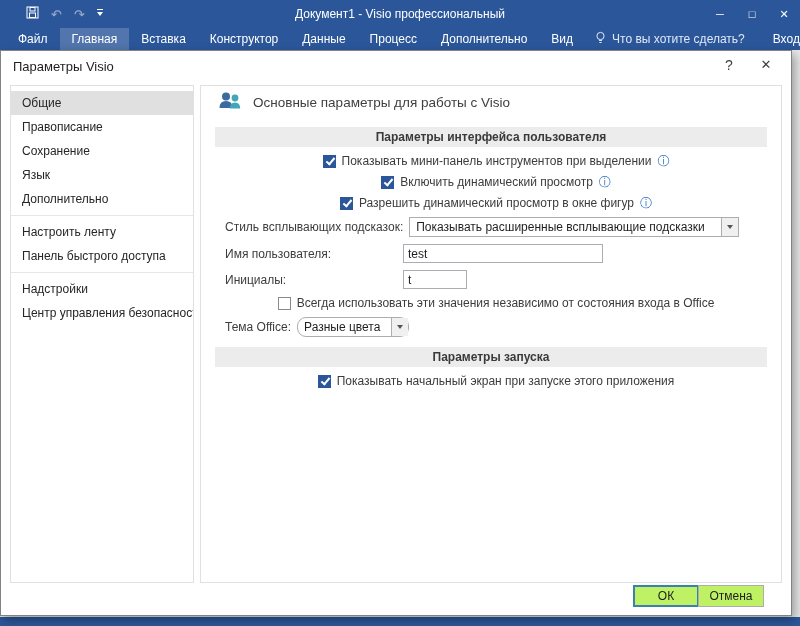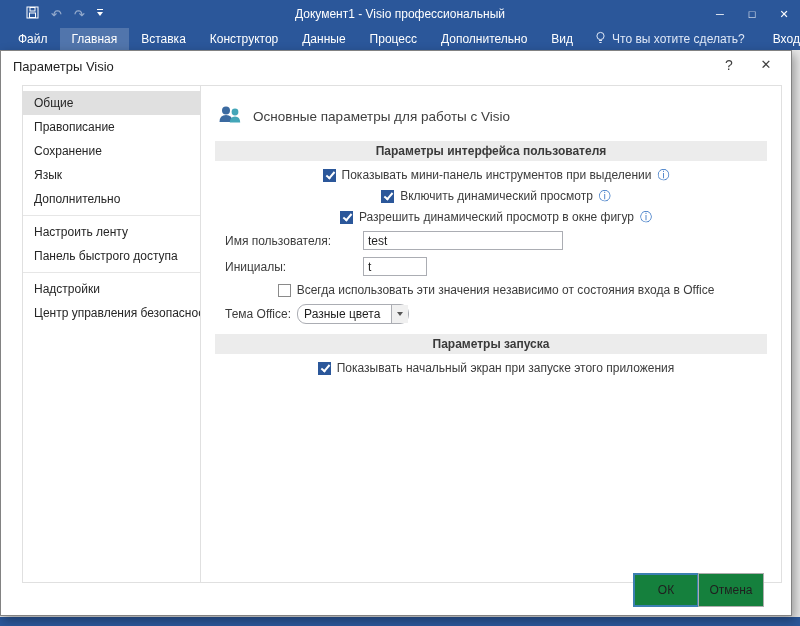--- a/index.html
+++ b/index.html
@@ -38,61 +38,61 @@
     position:absolute; left:0; top:50px; width:792px; height:566px;
     background:#fff; border:1px solid #828282;
     box-shadow: 3px 4px 10px rgba(0,0,0,.35);
   }
   .dlg-title { position:absolute; left:12px; top:8px; font-size:13px; color:#1f1f1f; }
   .dlg-help  { position:absolute; right:52px; top:6px; font-size:14px; color:#404040; width:20px; text-align:center; }
   .dlg-close { position:absolute; right:14px; top:6px; font-size:13px; color:#404040; width:22px; text-align:center; }
   
   .sidebar {
     position:absolute; left:9px; top:34px; width:184px; bottom:32px;
-    background:#fff; border:1px solid #e0e0e0; padding-top:5px; font-size:12px; color:#262626;margin-left:12px;
+    background:#fff; border:1px solid #e0e0e0; padding-top:5px; font-size:12px; color:#262626;
   }
   .side-item { padding:5px 10px 5px 11px; white-space:nowrap; overflow:hidden; }
   .side-item.selected { background:#e0e0e0; }
   .side-sep { border-top:1px solid #e6e6e6; margin:4px 0; }
   
   .content {
     position:absolute; left:199px; top:34px; right:9px; bottom:32px;
-    background:#fff; border:1px solid #e0e0e0; padding:16px 14px;
+    background:#fff; border:1px solid #e0e0e0; padding:2px 14px;
     font-size:12px; color:#3c3c3c; overflow:hidden;
   }
   .content-header { display:flex; align-items:center; gap:10px; margin:2px 0 12px 2px; }
   .content-header .hdr-text { font-size:13.5px; color:#3f3f3f; }
   .section-bar {
     background:#ececec; color:#3a3a3a; font-weight:bold;
     padding:3px 8px; margin:10px 0 7px; font-size:12px;text-align:center;
   }
   .check-row { display:flex; align-items:center; gap:6px; margin:7px 0 7px 10px;justify-content:center; }
   .cb { width:13px; height:13px; flex:0 0 auto; }
   .cb.checked { background:#2b579a; border:1px solid #2b579a; }
   .cb.checked::after { content:""; display:block; width:7px; height:3px; border-left:2px solid #fff; border-bottom:2px solid #fff; transform:rotate(-50deg); margin:2px 0 0 2px; }
   .cb.unchecked { background:#fff; border:1px solid #8a8a8a; }
   .info-icon { color:#2f6fc1; font-size:12px; line-height:1; }
   .field-row { display:flex; align-items:center; gap:6px; margin:7px 0 7px 10px; }
   .flabel.w { width:132px; flex:0 0 auto; }
   input.text {
     height:19px; border:1px solid #abadb3; font-size:12px; padding:0 4px;
-    font-family:"Liberation Sans", sans-serif; color:#1f1f1f; background:#fff;
+    font-family:"Liberation Sans", sans-serif; color:#1f1f1f; background:#fff;margin-left:40px;
   }
   .input-name { width:200px; }
   .input-initials { width:64px; }
   .select { display:flex; align-items:stretch; border:1px solid #abadb3; height:20px; background:#fff; }
   .select .val { flex:1; display:flex; align-items:center; padding:0 6px; white-space:nowrap; overflow:hidden; color:#1f1f1f; }
   .select .btn { width:17px; display:flex; align-items:center; justify-content:center; background:#f0f0f0; border-left:1px solid #abadb3; }
   .tri-down { width:0; height:0; border-left:3.5px solid transparent; border-right:3.5px solid transparent; border-top:4px solid #555; }
   .tooltip-select { width:330px; }
   .theme-select { width:112px;border-radius:9px; }
   
   .dlg-btn {
-    position:absolute; bottom:8px; height:34px; width:66px;
-    background:#15803d; border:1px solid #adadad; font-size:12px; color:#1f1f1f;
+    position:absolute; bottom:8px; height:22px; width:66px;
+    background:#bef264; border:1px solid #adadad; font-size:12px; color:#1f1f1f;
     display:flex; align-items:center; justify-content:center;
   }
   .dlg-btn.ok { right:92px; border:1px solid #3c7fb1; box-shadow: inset 0 0 0 1px #3c7fb1; }
   .dlg-btn.cancel { right:27px; }
 </style>
 </head>
 <body>
 
 <div class="titlebar">
   <div class="qat">
@@ -182,20 +182,29 @@
       <span class="cb checked"></span>
       <span>Включить динамический просмотр</span>
       <span class="info-icon">ⓘ</span>
     </div>
     <div class="check-row">
       <span class="cb checked"></span>
       <span>Разрешить динамический просмотр в окне фигур</span>
       <span class="info-icon">ⓘ</span>
     </div>
 
+    <div class="field-row">
+      <span class="flabel">Стиль всплывающих подсказок:</span>
+      <div class="select tooltip-select">
+        <span class="val">Показывать расширенные всплывающие подсказки</span>
+        <span class="btn">
+            <span class="tri-down"></span>
+          </span>
+      </div>
+    </div>
 
 
     <div class="field-row">
       <span class="flabel w">Имя пользователя:</span>
       <input class="text input-name" type="text" value="test" style="">
     </div>
     <div class="field-row">
       <span class="flabel w">Инициалы:</span>
       <input class="text input-initials" type="text" value="t" style="">
     </div>

